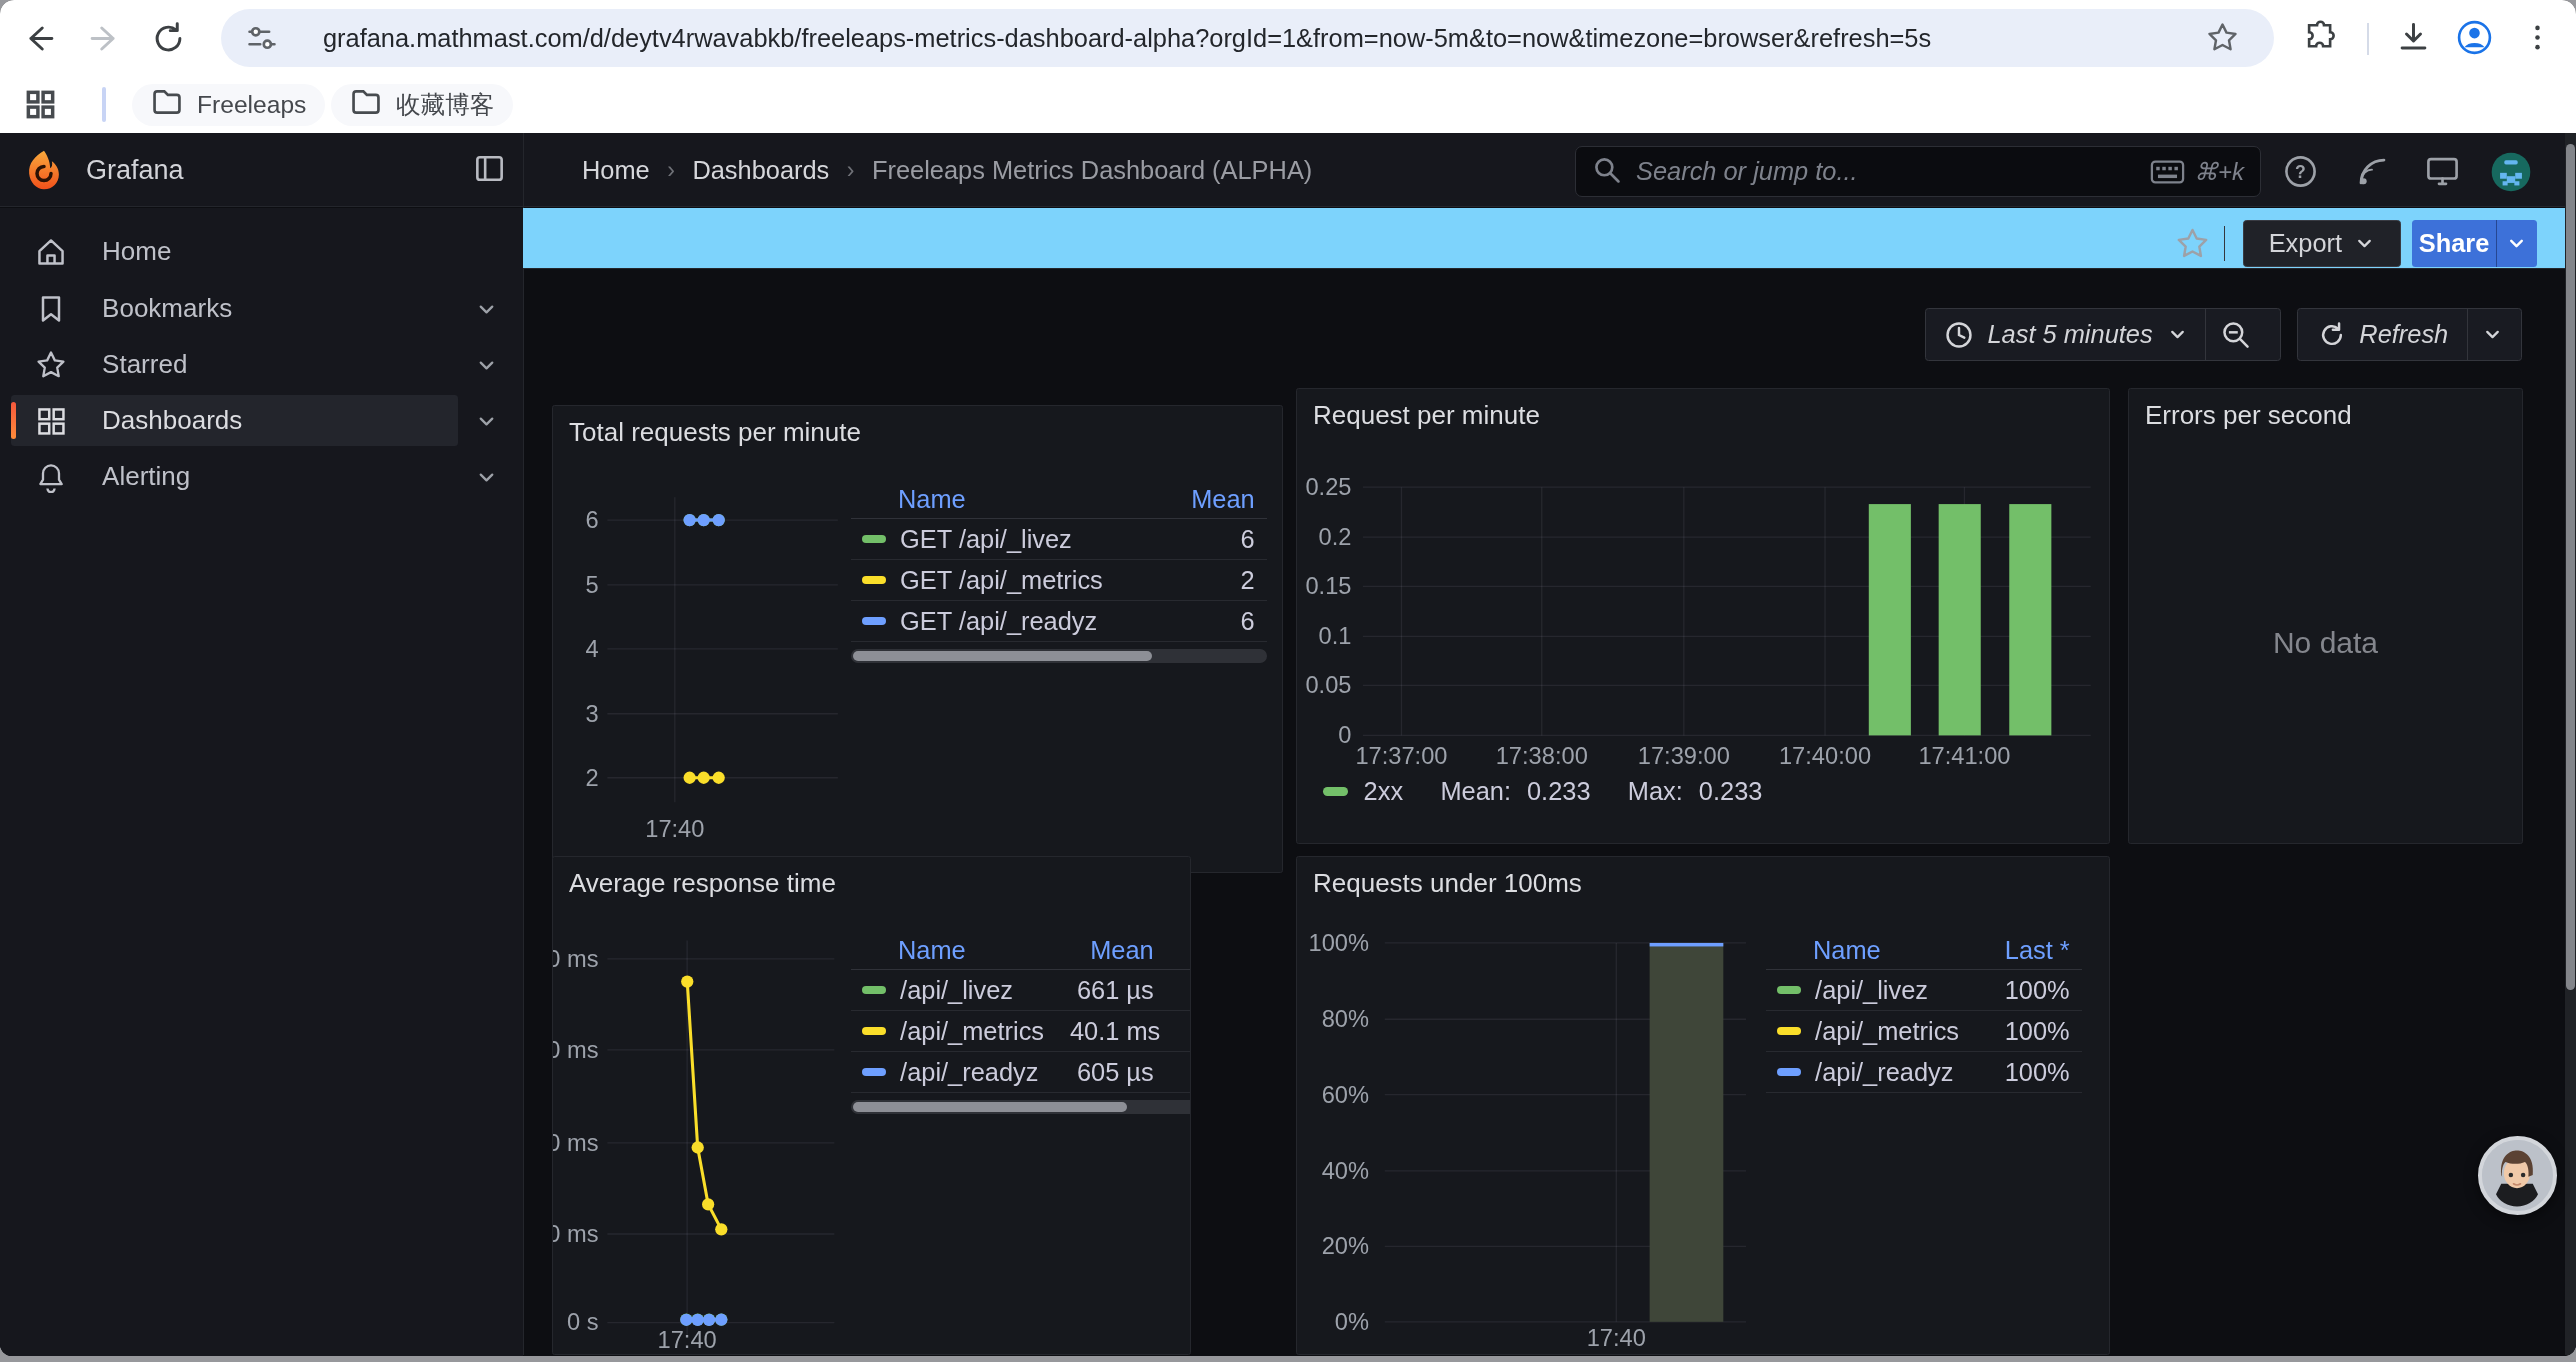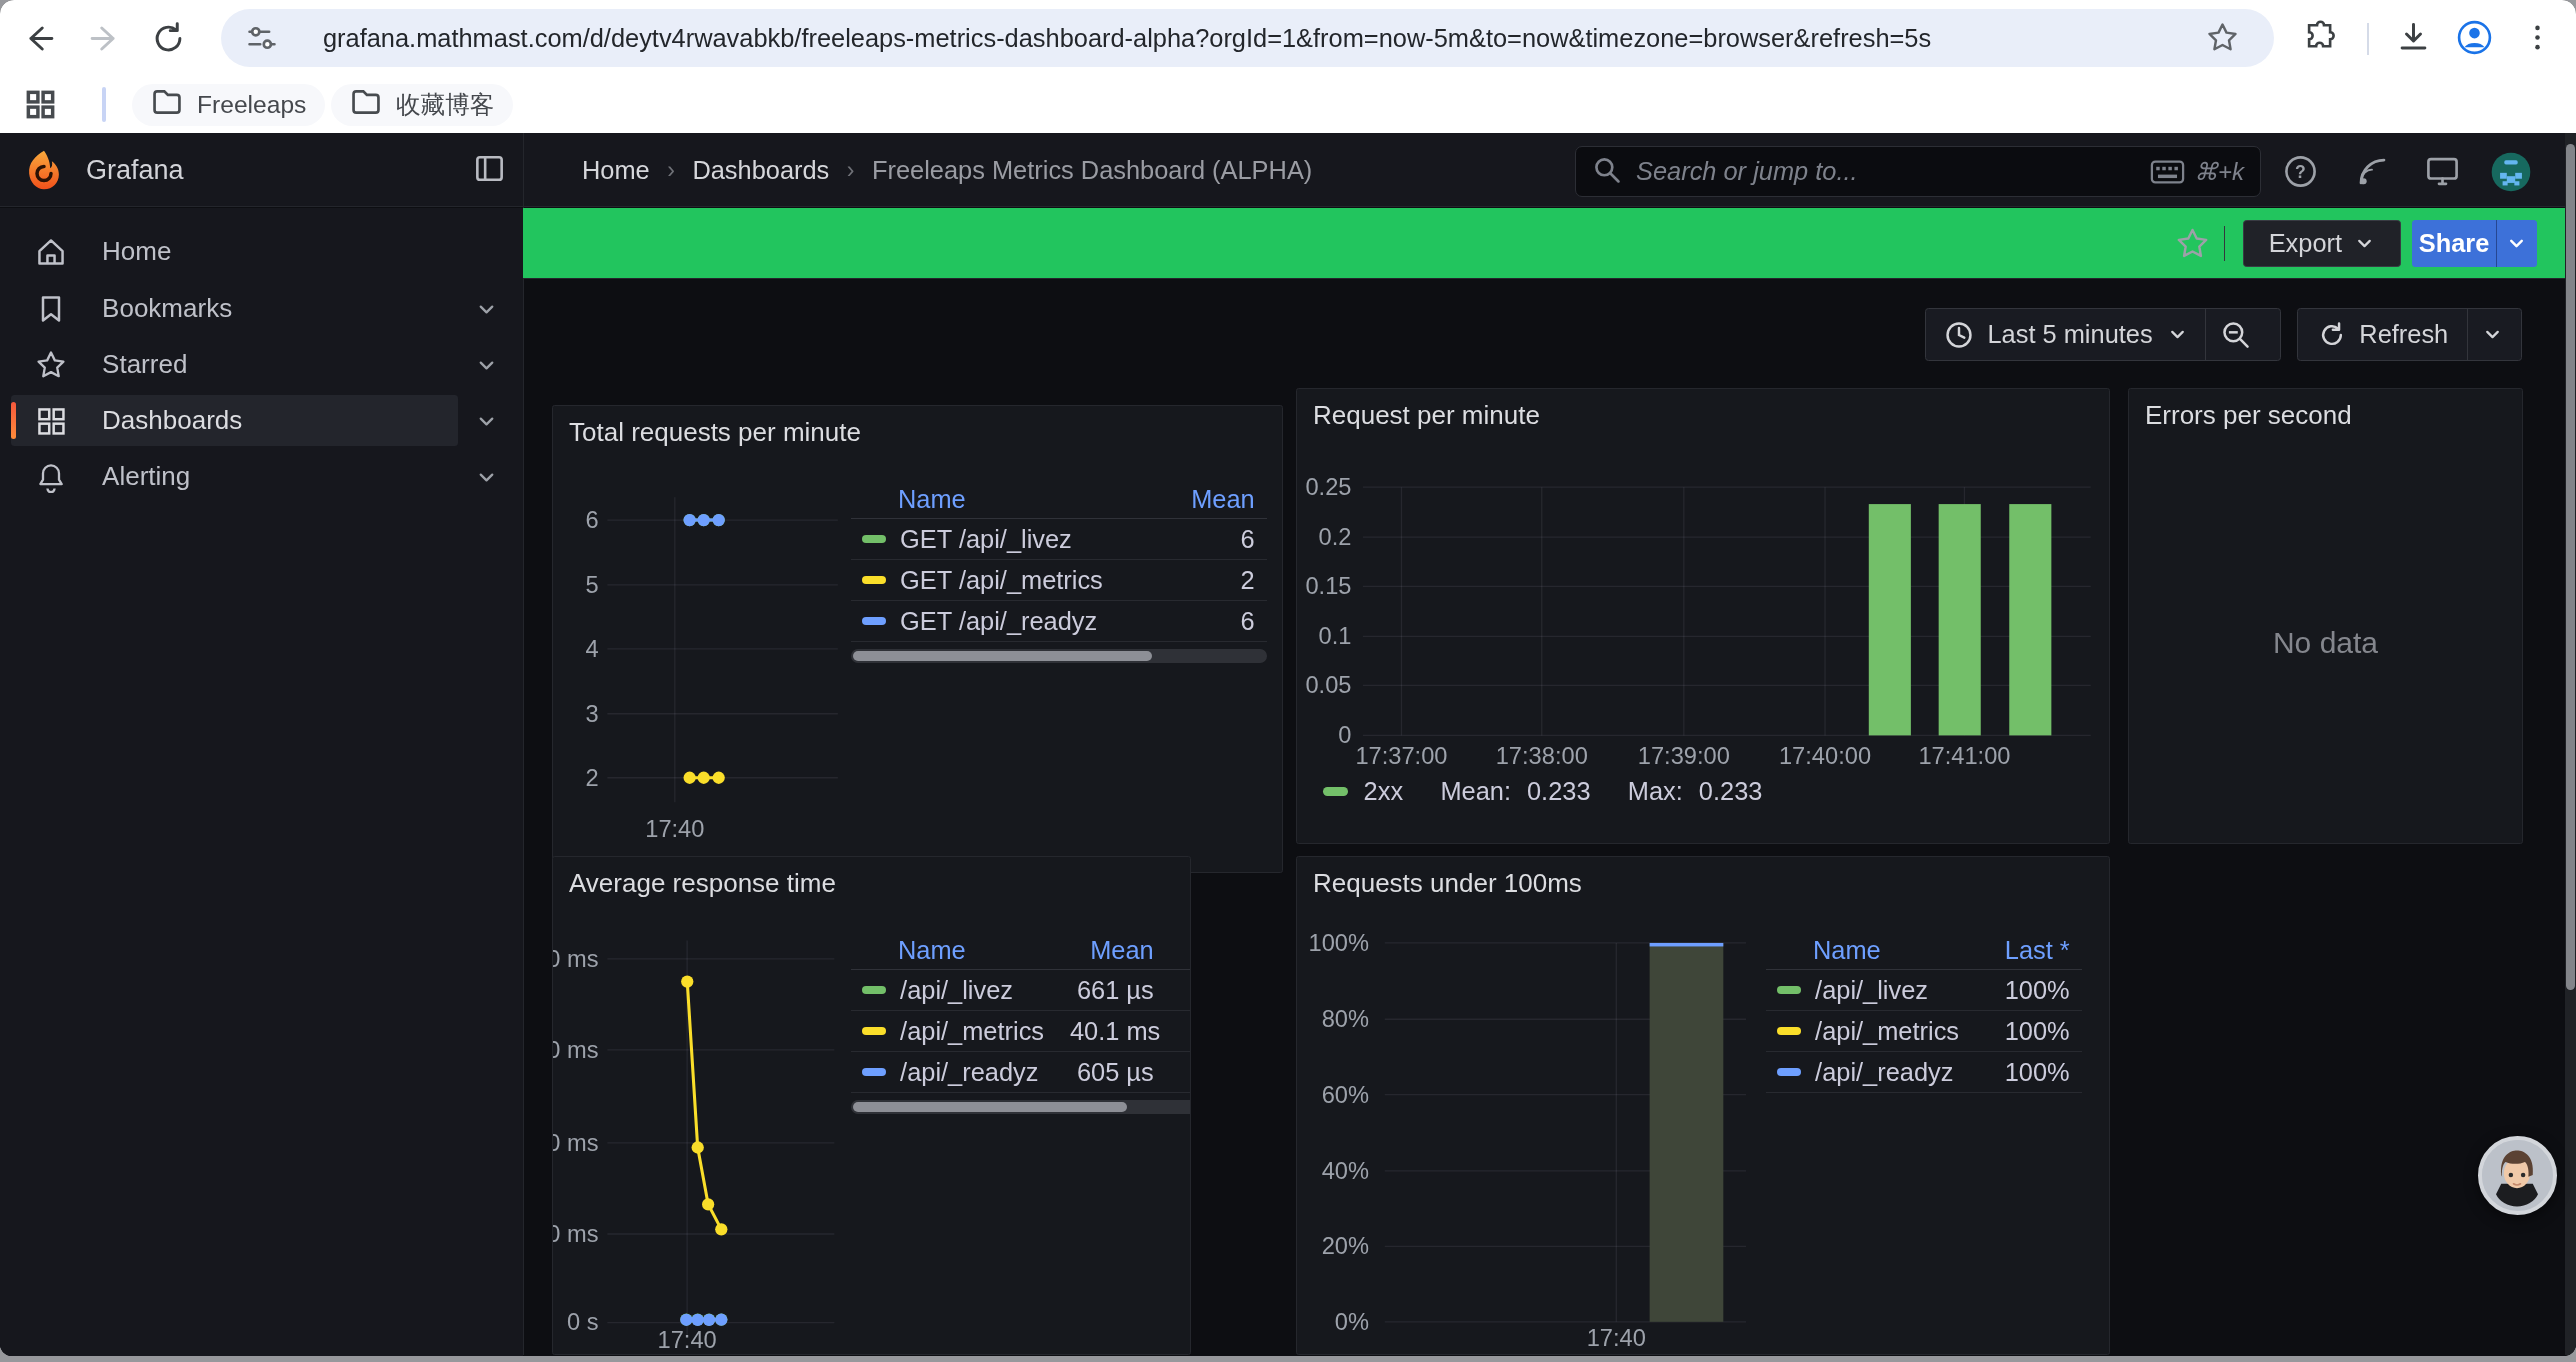--- a/index.html
+++ b/index.html
@@ -34,31 +34,31 @@
   #gf-search .kbd { color:#7e828c; font-size:24px; display:flex; align-items:center; gap:8.8px; }
   .hd-ic { position:absolute; top:17.5px; width:42px; height:42px; display:flex; align-items:center; justify-content:center; }
 
   #gf-sidebar { position:absolute; left:0; top:75px; width:523px; height:1148px; background:#16171d; }
   .nav-item { position:absolute; left:10.5px; width:447px; height:51px; border-radius:3.5px; display:flex; align-items:center; color:#bfc1c9; font-size:26px; }
   .nav-item .nic { width:32px; height:32px; margin-left:24.6px; margin-right:35px; flex:none; }
   .nav-item.active { background:#23252c; color:#dcdde1; }
   .nav-accent { position:absolute; left:0; top:7px; width:5.3px; height:37px; border-radius:2.6px; background:linear-gradient(#f5583c,#ff8c3a); }
   .nav-chev { position:absolute; right:-40px; top:14px; width:23px; height:23px; }
 
-  #gf-controls { position:absolute; left:523px; top:75px; width:2053px; height:71px; background:#22c55e; border-bottom:0.9px solid #24262c; }
+  #gf-controls { position:absolute; left:523px; top:75px; width:2053px; height:61px; background:#7dd3fc; border-bottom:0.9px solid #24262c; }
   #ctl-star { position:absolute; left:1652px; top:17.5px; width:35px; height:35px; }
   #ctl-sep { position:absolute; left:1701px; top:17.5px; width:0.9px; height:35px; background:#34363d; }
   .gf-btn { position:absolute; top:12.3px; height:47px; border-radius:3.5px; display:flex; align-items:center; font-size:25.4px; }
   #btn-export { left:1720px; width:158px; background:#202228; border:0.9px solid #393b43; color:#d4d5d9; justify-content:center; gap:12.3px; }
   #btn-share { left:1889px; width:125px; background:#3d71d9; color:#ffffff; font-weight:bold; }
   #btn-share .main { width:84px; text-align:center; }
   #btn-share .chev { width:40px; height:47px; border-left:0.9px solid rgba(10,20,60,.45); display:flex; align-items:center; justify-content:center; }
 
   #time-row { position:absolute; left:0; top:175px; width:2576px; height:53px; }
-  .pill-btn { position:absolute; top:0; height:53px; background:#191b22; border:0.9px solid #33353c; border-radius:3.5px; display:flex; align-items:center; color:#d4d5d9; font-size:25.4px; }
+  .pill-btn { position:absolute; top:0; height:53px; background:#191b22; border:0.9px solid #33353c; border-radius:3.5px; display:flex; align-items:center; color:#d4d5d9; font-size:25.4px;font-style:italic; }
   #btn-time { left:1925px; width:356px; }
   #btn-time .seg1 { display:flex; align-items:center; gap:14px; padding:0 17.5px; }
   #btn-time .zoomout { width:60px; height:53px; border-left:0.9px solid #33353c; display:flex; align-items:center; justify-content:center; }
   #btn-refresh { left:2297px; width:225px; }
   #btn-refresh .seg1 { display:flex; align-items:center; gap:12.3px; padding:0 19px; }
   #btn-refresh .chev { width:49px; height:53px; border-left:0.9px solid #33353c; display:flex; align-items:center; justify-content:center; }
 
   .panel { position:absolute; background:#16181d; border:0.9px solid #25272d; border-radius:2.6px; overflow:hidden; }
   .panel-title { position:absolute; left:16px; top:10.5px; font-size:26px; font-weight:500; color:#dcdde1; white-space:nowrap; }
   .nodata { position:absolute; left:0; right:0; top:237px; text-align:center; font-size:30px; color:#84868d; }

